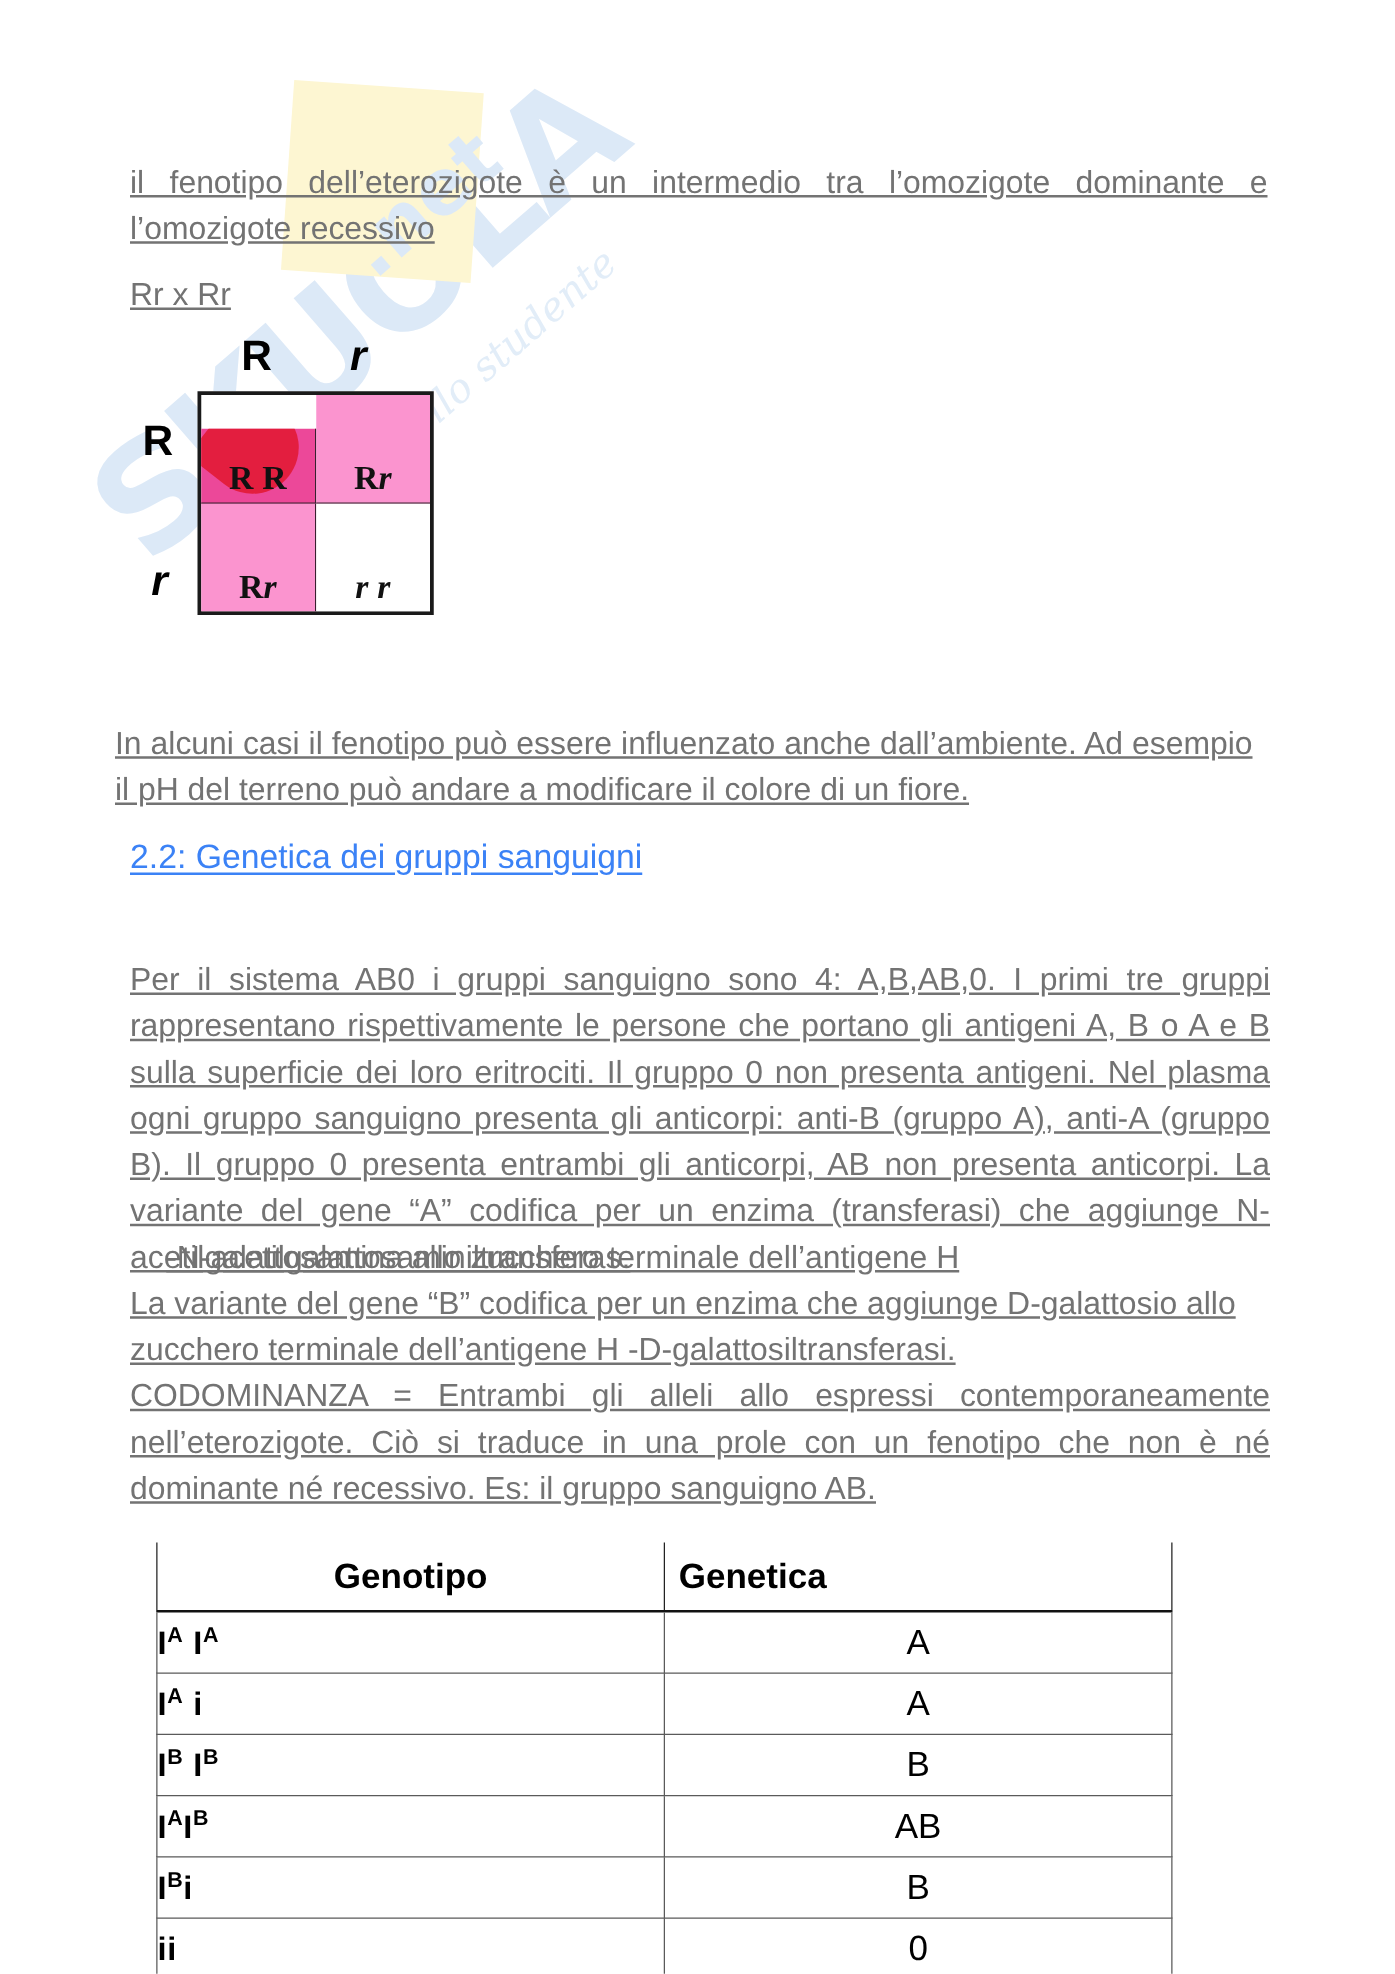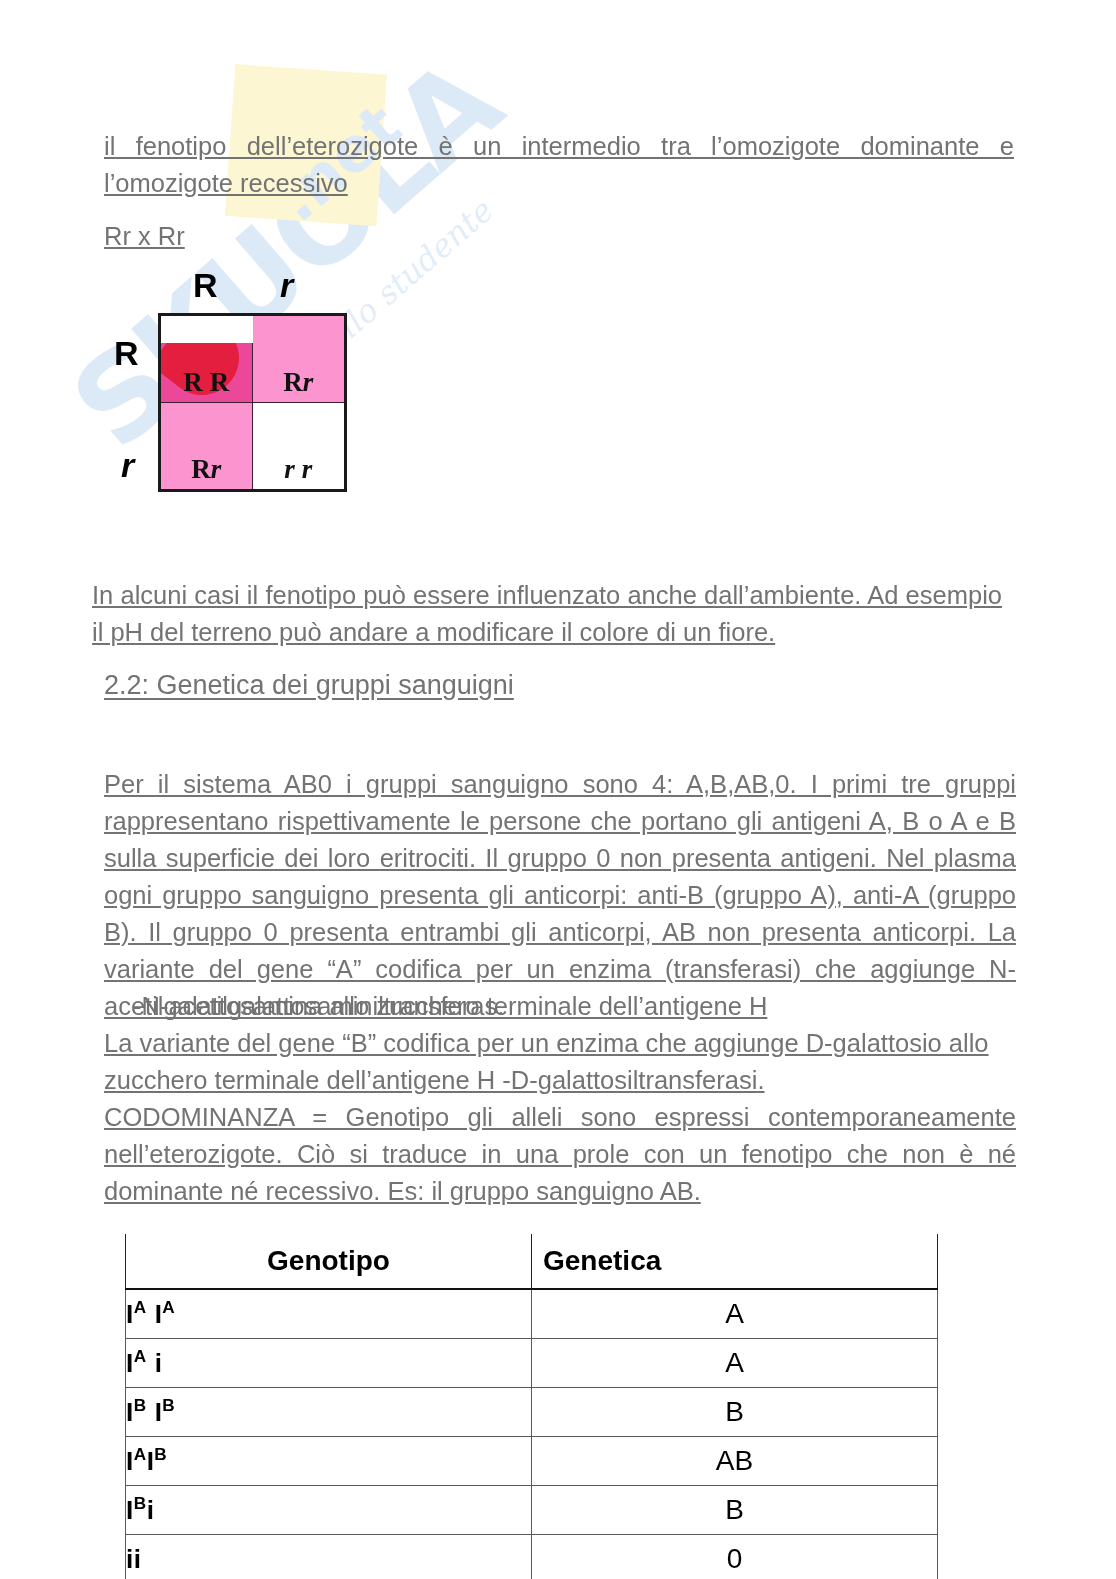--- a/index.html
+++ b/index.html
@@ -91,21 +91,21 @@
     text-decoration: underline;
   }
   .para.nojust { text-align: left; }
 
   .heading {
     position: absolute;
     font-size: 27px;
     line-height: 34px;
     text-decoration: underline;
     text-underline-offset: 4px;
-    color: #737373;
+    color: #3b82f6;
     white-space: nowrap;
   }
 
   
   #punnett-wrap {
     position: absolute;
     left: 100px;
     top: 258px;
     width: 300px;
     height: 250px;
@@ -268,21 +268,21 @@
   <p class="para" style="left:92px; top:551px; width:910px;">In alcuni casi il fenotipo può essere influenzato anche dall’ambiente. Ad esempio il pH del terreno può andare a modificare il colore di un fiore.</p>
 
   <h2 class="heading" style="left:104px; top:668px; margin:0; font-weight:normal;">2.2: Genetica dei gruppi sanguigni</h2>
 
   <p class="para" style="left:104px; top:740px; width:912px;">Per il sistema AB0 i gruppi sanguigno sono 4: A,B,AB,0. I primi tre gruppi rappresentano rispettivamente le persone che portano gli antigeni A, B o A e B sulla superficie dei loro eritrociti. Il gruppo 0 non presenta antigeni. Nel plasma ogni gruppo sanguigno presenta gli anticorpi: anti-B (gruppo A), anti-A (gruppo B). Il gruppo 0 presenta entrambi gli anticorpi, AB non presenta anticorpi. La variante del gene “A” codifica per un enzima (transferasi) che aggiunge N-acetilgalattosamina allo zucchero terminale dell’antigene H</p>
 
   <p class="para nojust" style="left:104px; top:962px; width:912px;margin-left:29px;">-N-acetilgalattosaminiltransferas.</p>
 
   <p class="para nojust" style="left:104px; top:999px; width:912px;">La variante del gene “B” codifica per un enzima che aggiunge D-galattosio allo zucchero terminale dell’antigene H -D-galattosiltransferasi.</p>
 
-  <p class="para" style="left:104px; top:1073px; width:912px;">CODOMINANZA = Genotipo gli alleli sono espressi contemporaneamente nell’eterozigote. Ciò si traduce in una prole con un fenotipo che non è né dominante né recessivo. Es: il gruppo sanguigno AB.</p>
+  <p class="para" style="left:104px; top:1073px; width:912px;">CODOMINANZA = Entrambi gli alleli allo espressi contemporaneamente nell’eterozigote. Ciò si traduce in una prole con un fenotipo che non è né dominante né recessivo. Es: il gruppo sanguigno AB.</p>
 
   <table id="geno-table">
     <colgroup>
         <col class="c1">
         <col class="c2">
       </colgroup>
     <thead>
       <tr>
         <th class="th-geno">Genotipo</th>
         <th class="th-feno">Genetica</th>

